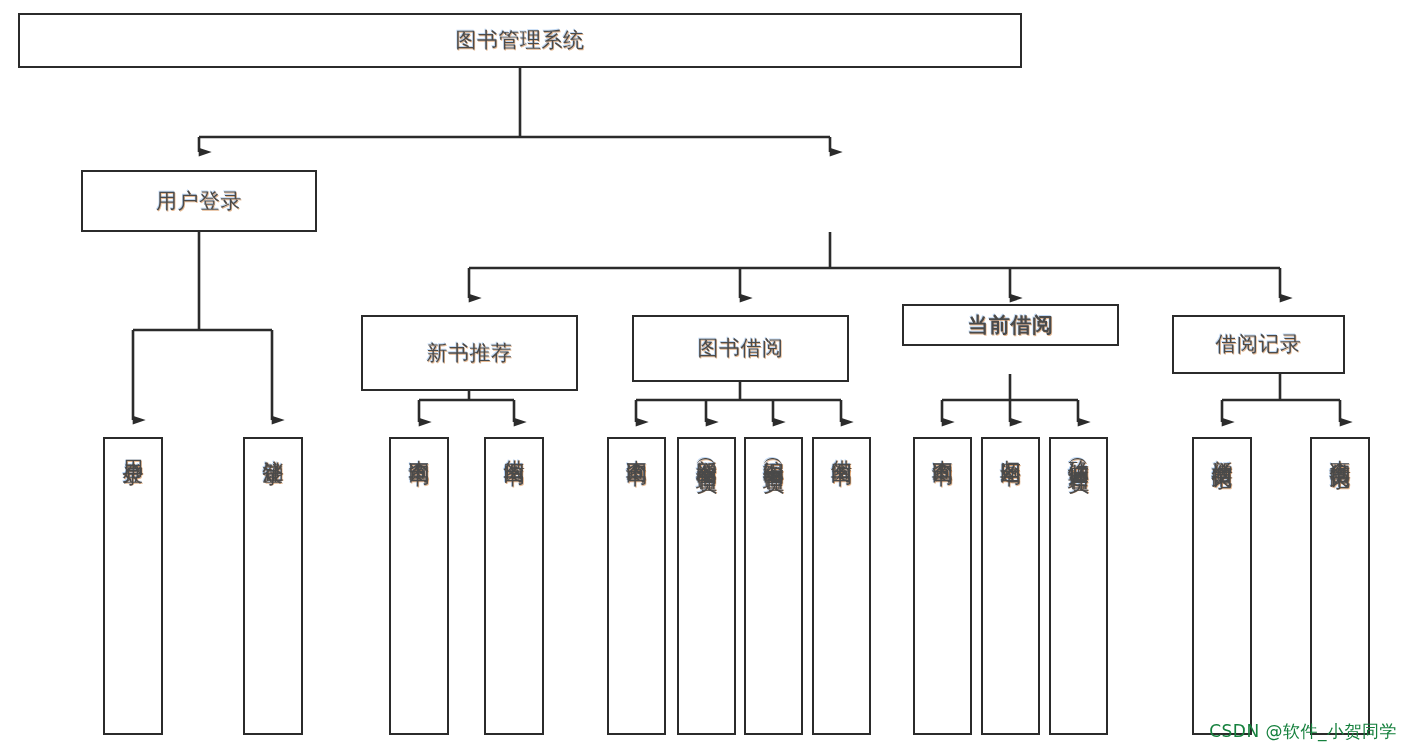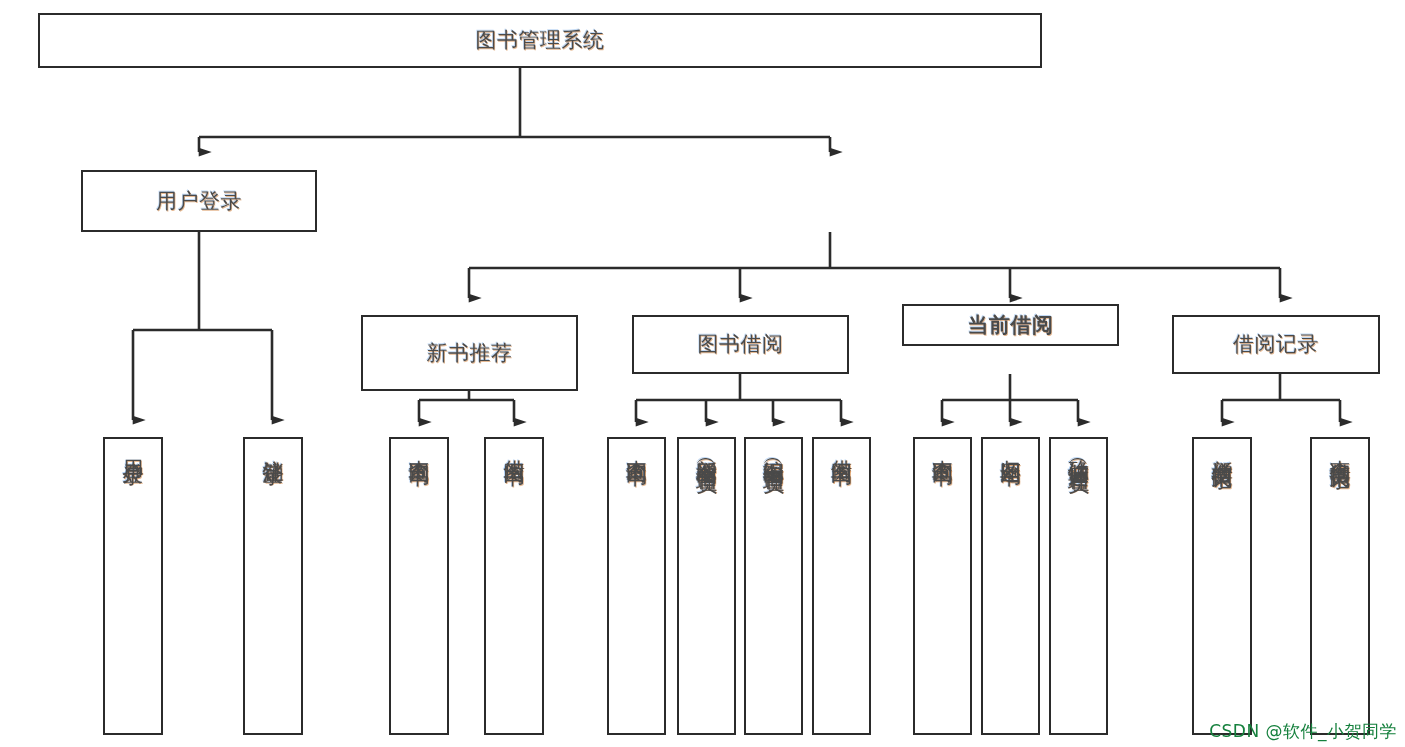--- a/index.html
+++ b/index.html
@@ -37,21 +37,21 @@
     z-index: 3;
   }
   .node .label {
     color: #4a4a4a;
     text-shadow: 0.7px 0.7px 0 rgba(210,130,60,0.55), -0.7px -0.7px 0 rgba(120,170,230,0.45);
     letter-spacing: 0.5px;
     white-space: nowrap;
     line-height: 1.15;
   }
   
-  .node.root { font-size: 23px; margin-left: 20px; }
+  .node.root { font-size: 23px; }
   
   .node.mid .label { font-size: 21px; }
   
   .node.leaf {
     align-items: flex-start;
     padding-top: 4px;
   }
   .node.leaf .label {
     font-size: 21px;
     writing-mode: vertical-rl;
@@ -136,29 +136,29 @@
 
   <div class="node mid" style="left:81px; top:170px; width:236px; height:62px;">
     <span class="label">用户登录</span>
   </div>
 
 
   <div class="node mid" style="left:361px; top:315px; width:217px; height:76px;">
     <span class="label">新书推荐</span>
   </div>
 
-  <div class="node mid" style="left:632px; top:315px; width:217px; height:59px;">
+  <div class="node mid" style="left:632px; top:315px; width:217px; height:67px;">
     <span class="label">图书借阅</span>
   </div>
 
   <div class="node mid" style="left:902px; top:304px; width:217px; height:42px;font-weight:bold;">
     <span class="label">当前借阅</span>
   </div>
 
-  <div class="node mid" style="left:1172px; top:315px; width:208px; height:59px;">
+  <div class="node mid" style="left:1172px; top:315px; width:173px; height:59px;">
     <span class="label">借阅记录</span>
   </div>
 
   <div class="node leaf" style="left:103px; top:437px; width:60px; height:298px;">
     <span class="label">用户登录</span>
   </div>
 
   <div class="node leaf" style="left:243px; top:437px; width:60px; height:298px;">
     <span class="label">注销登录</span>
   </div>

